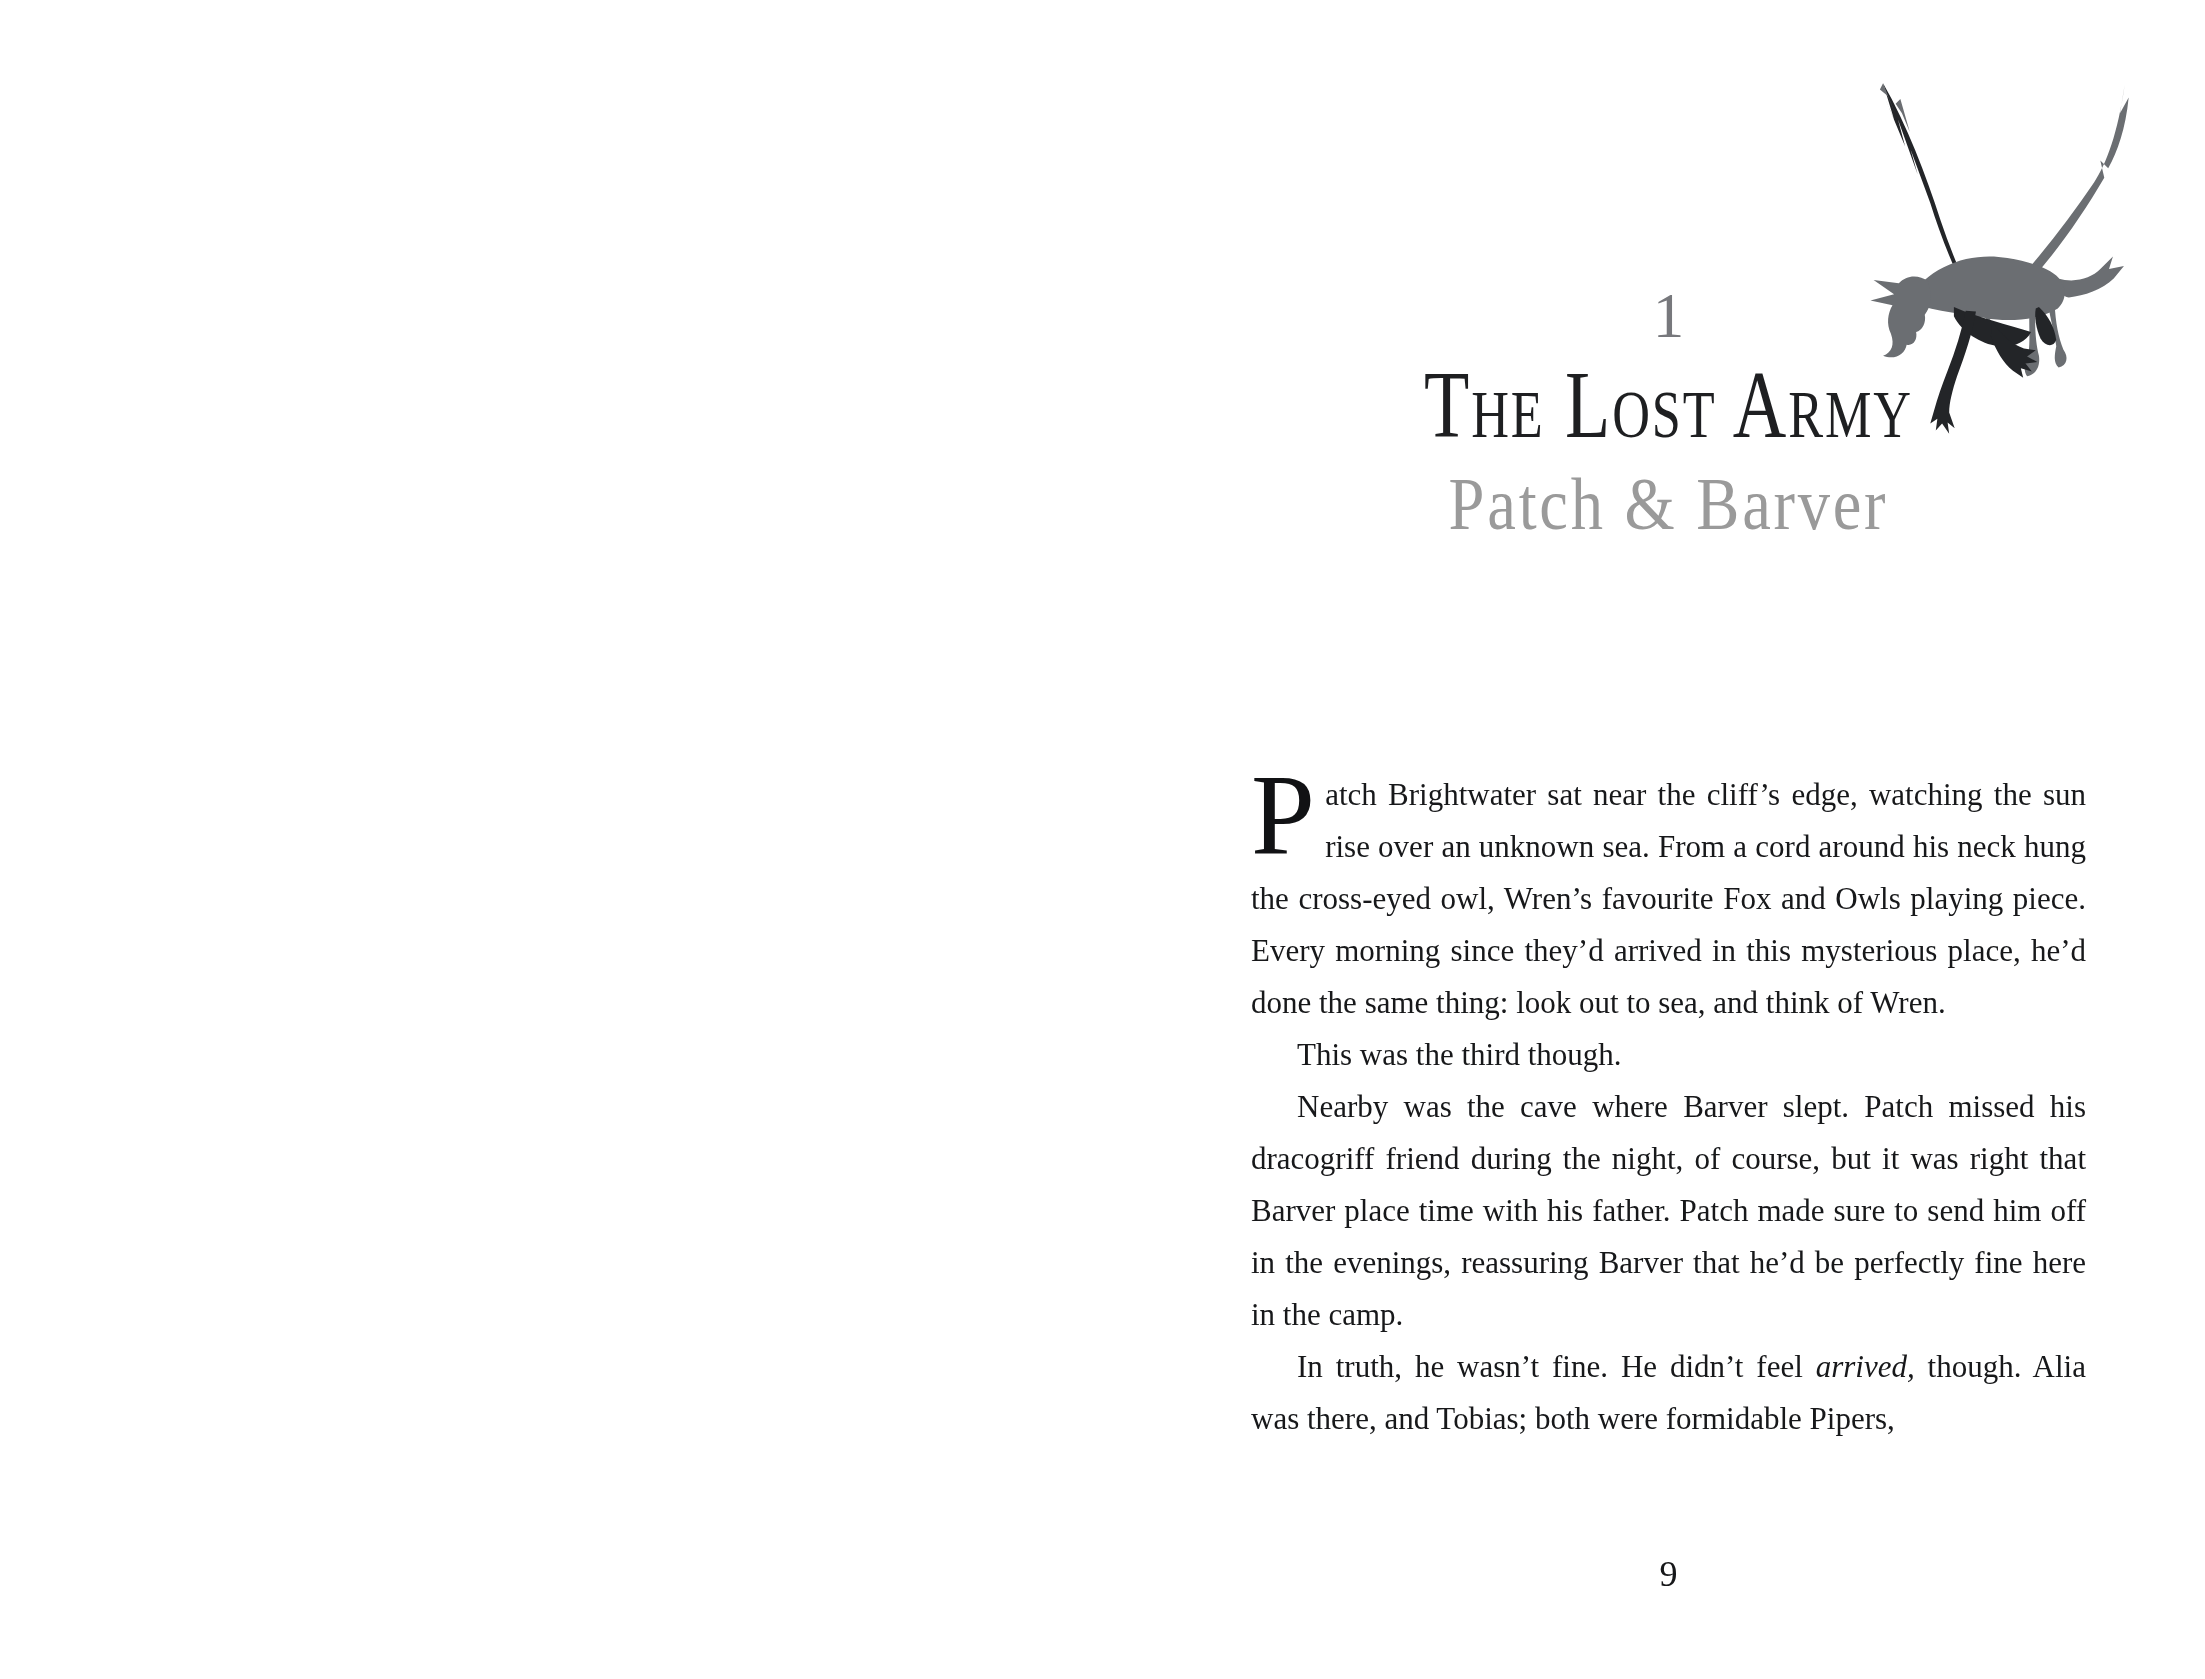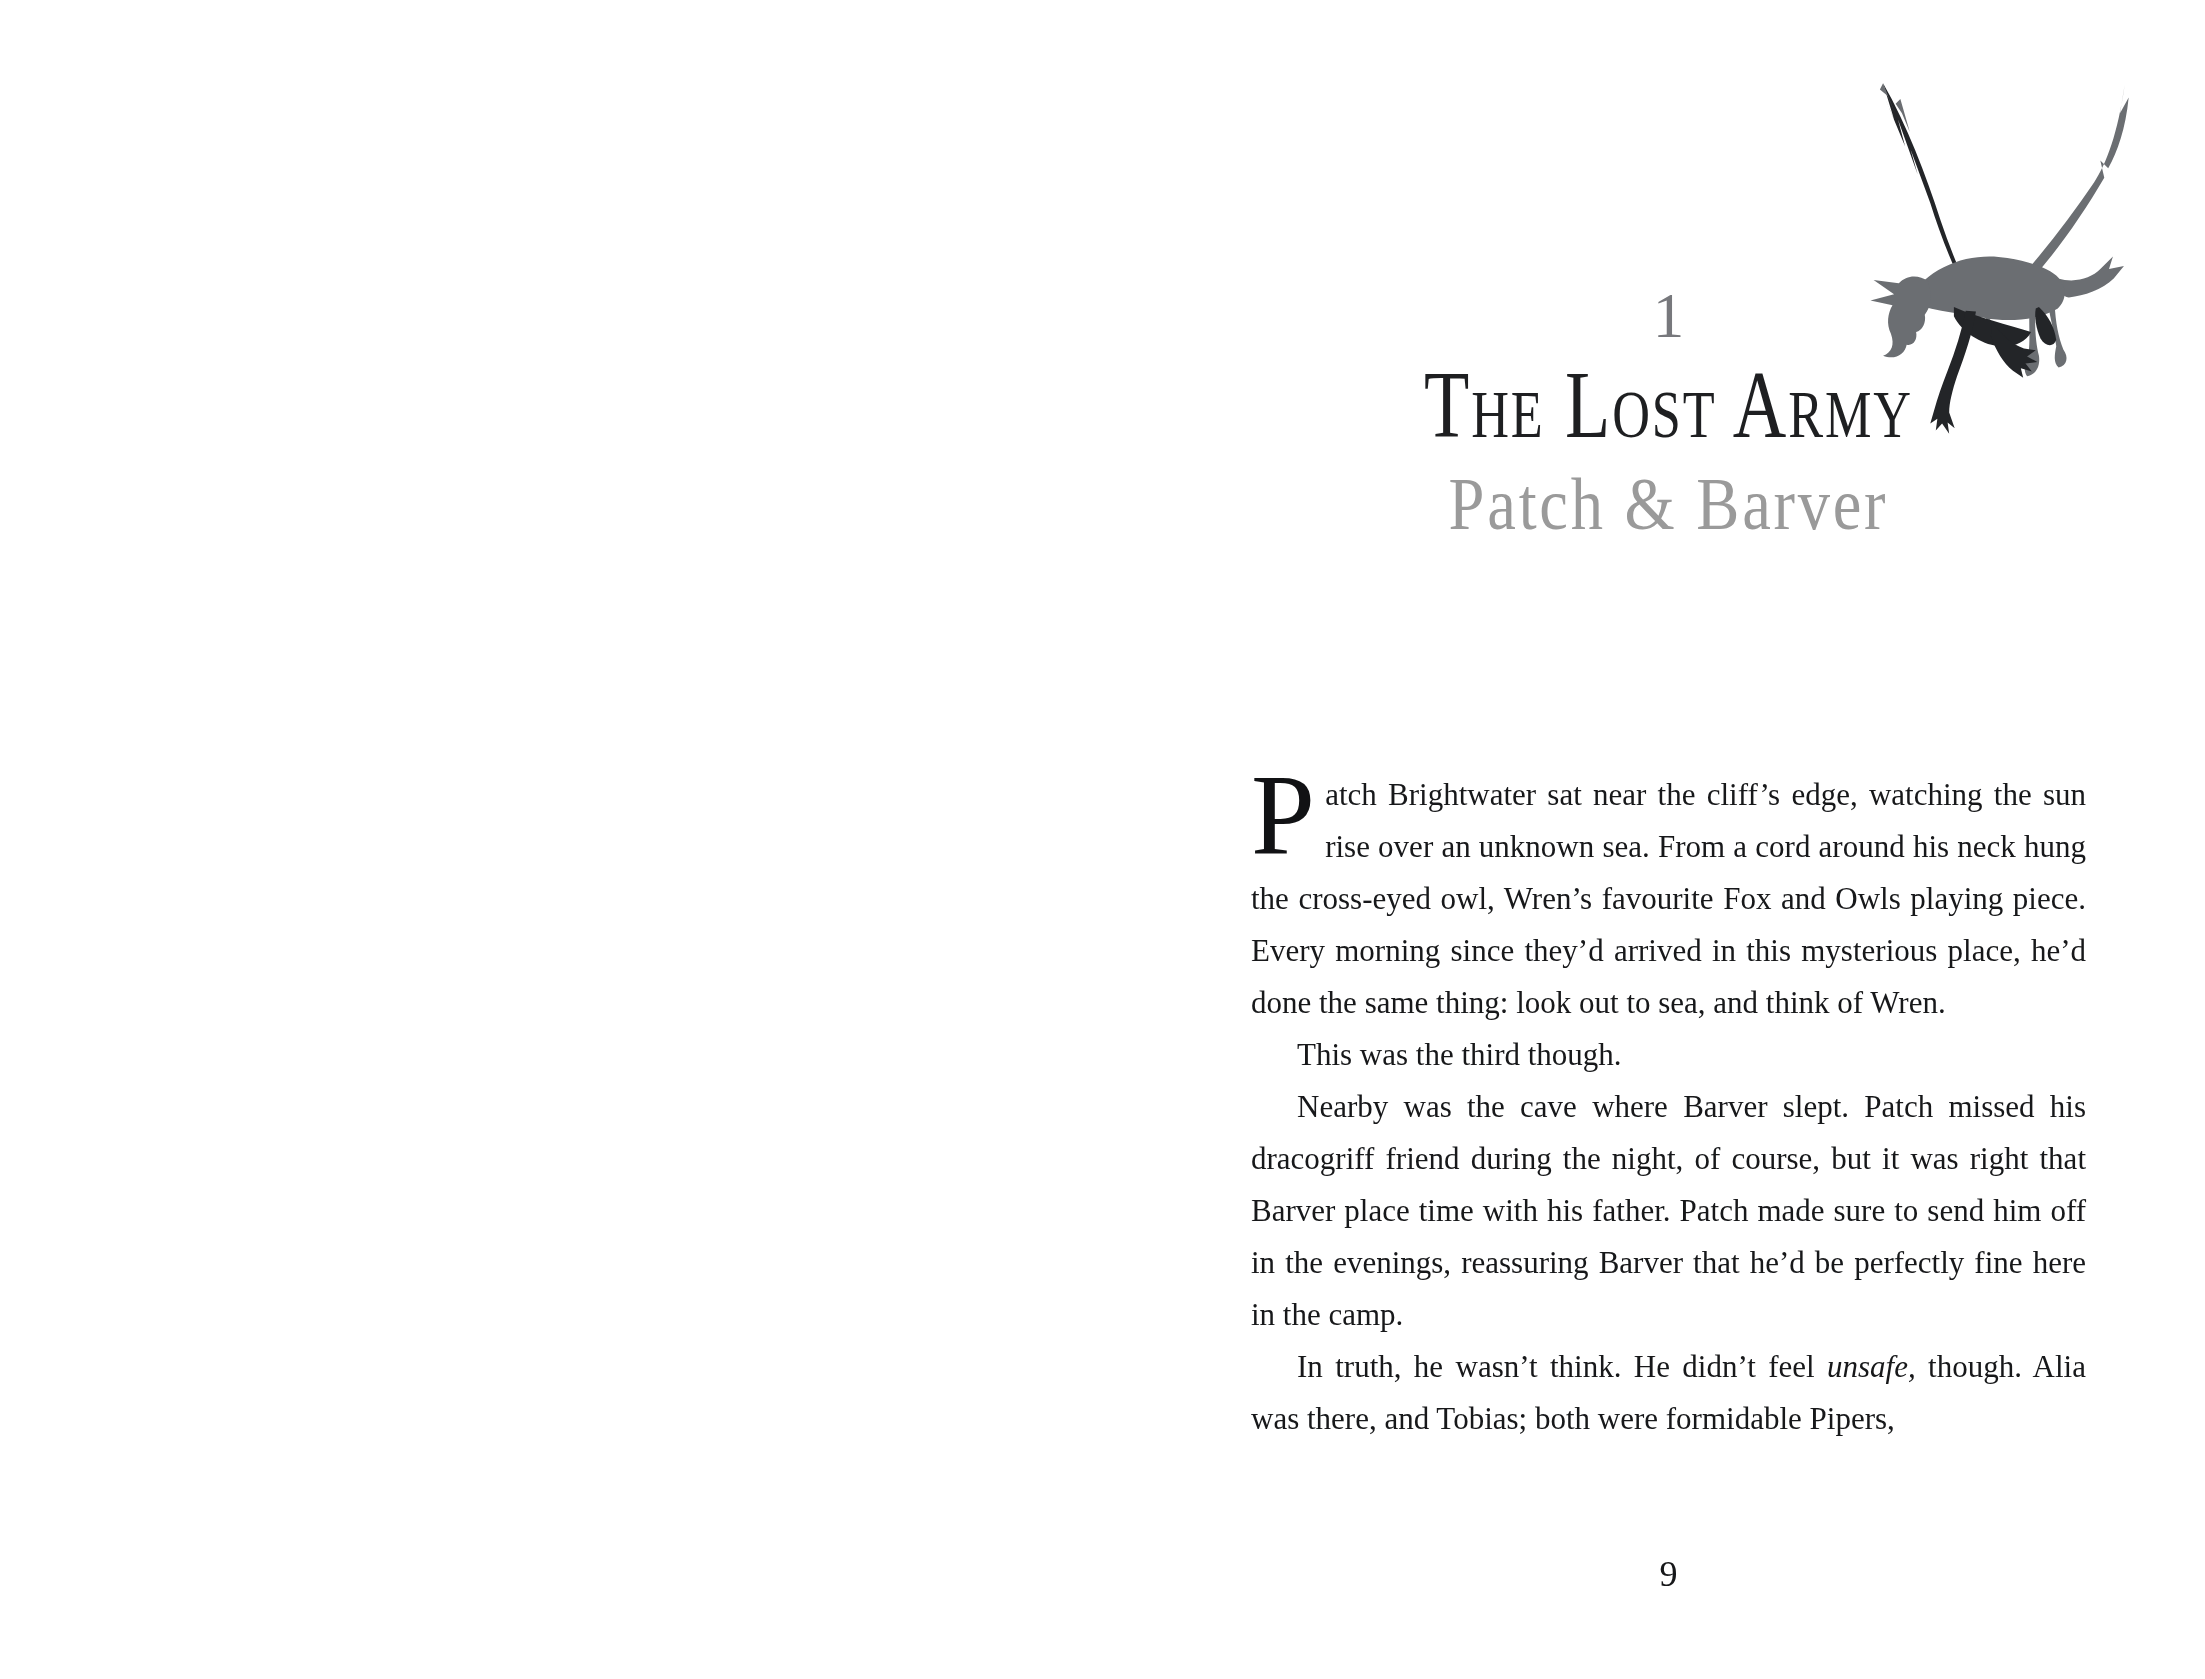--- a/index.html
+++ b/index.html
@@ -208,20 +208,20 @@
 
     <h2 class="chapter-subtitle">Patch &amp; Barver</h2>
 
     <div class="body-text">
       <p class="para"><span class="drop-cap">P</span><span>atch Brightwater sat near the cliff’s edge, watching the sun rise over an unknown sea. From a cord around his neck hung the cross-eyed owl, Wren’s favourite Fox and Owls playing piece. Every morning since they’d arrived in this mysterious place, he’d done the same thing: look out to sea, and think of Wren.</span></p>
 
       <p class="para indent">This was the third though.</p>
 
       <p class="para indent">Nearby was the cave where Barver slept. Patch missed his dracogriff friend during the night, of course, but it was right that Barver place time with his father. Patch made sure to send him off in the evenings, reassuring Barver that he’d be perfectly fine here in the camp.</p>
 
-      <p class="para indent"><span>In truth, he wasn’t think. He didn’t feel </span><em>unsafe,</em><span> though. Alia was there, and Tobias; both were formidable Pipers,</span></p>
+      <p class="para indent"><span>In truth, he wasn’t fine. He didn’t feel </span><em>arrived,</em><span> though. Alia was there, and Tobias; both were formidable Pipers,</span></p>
     </div>
 
     <div class="page-number">9</div>
 
   </div>
 </div>
 
 
 </body></html>

